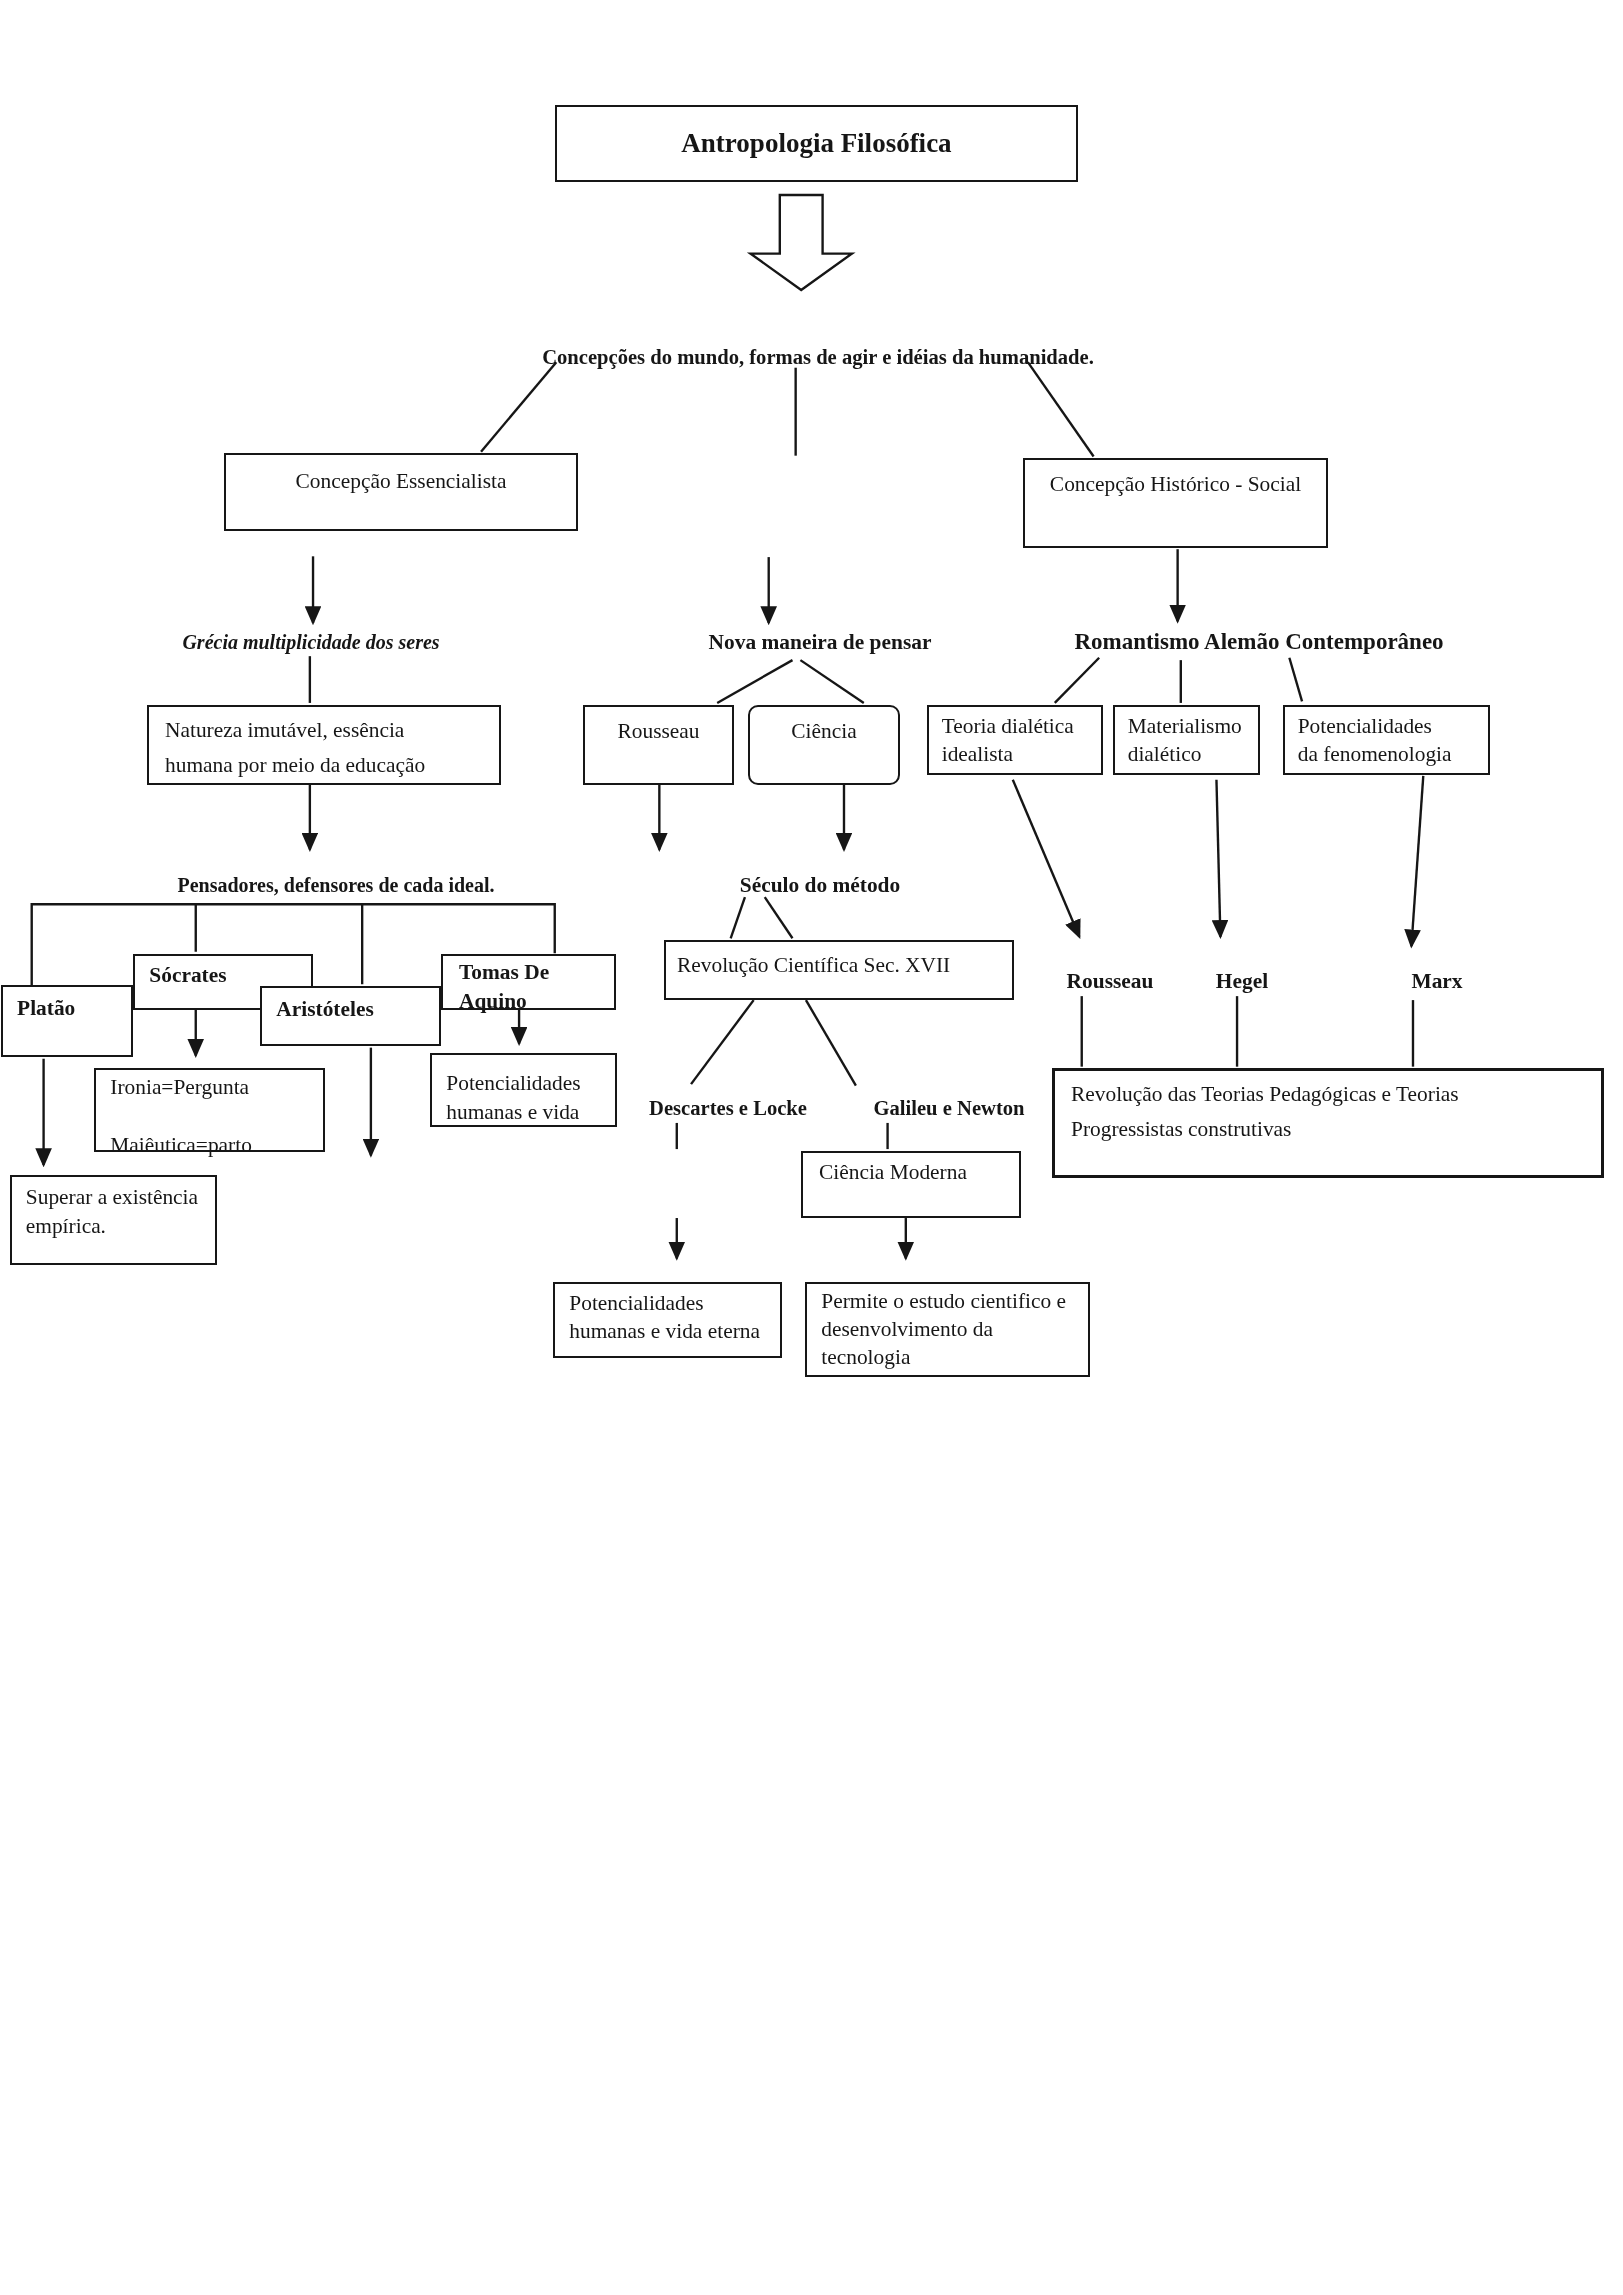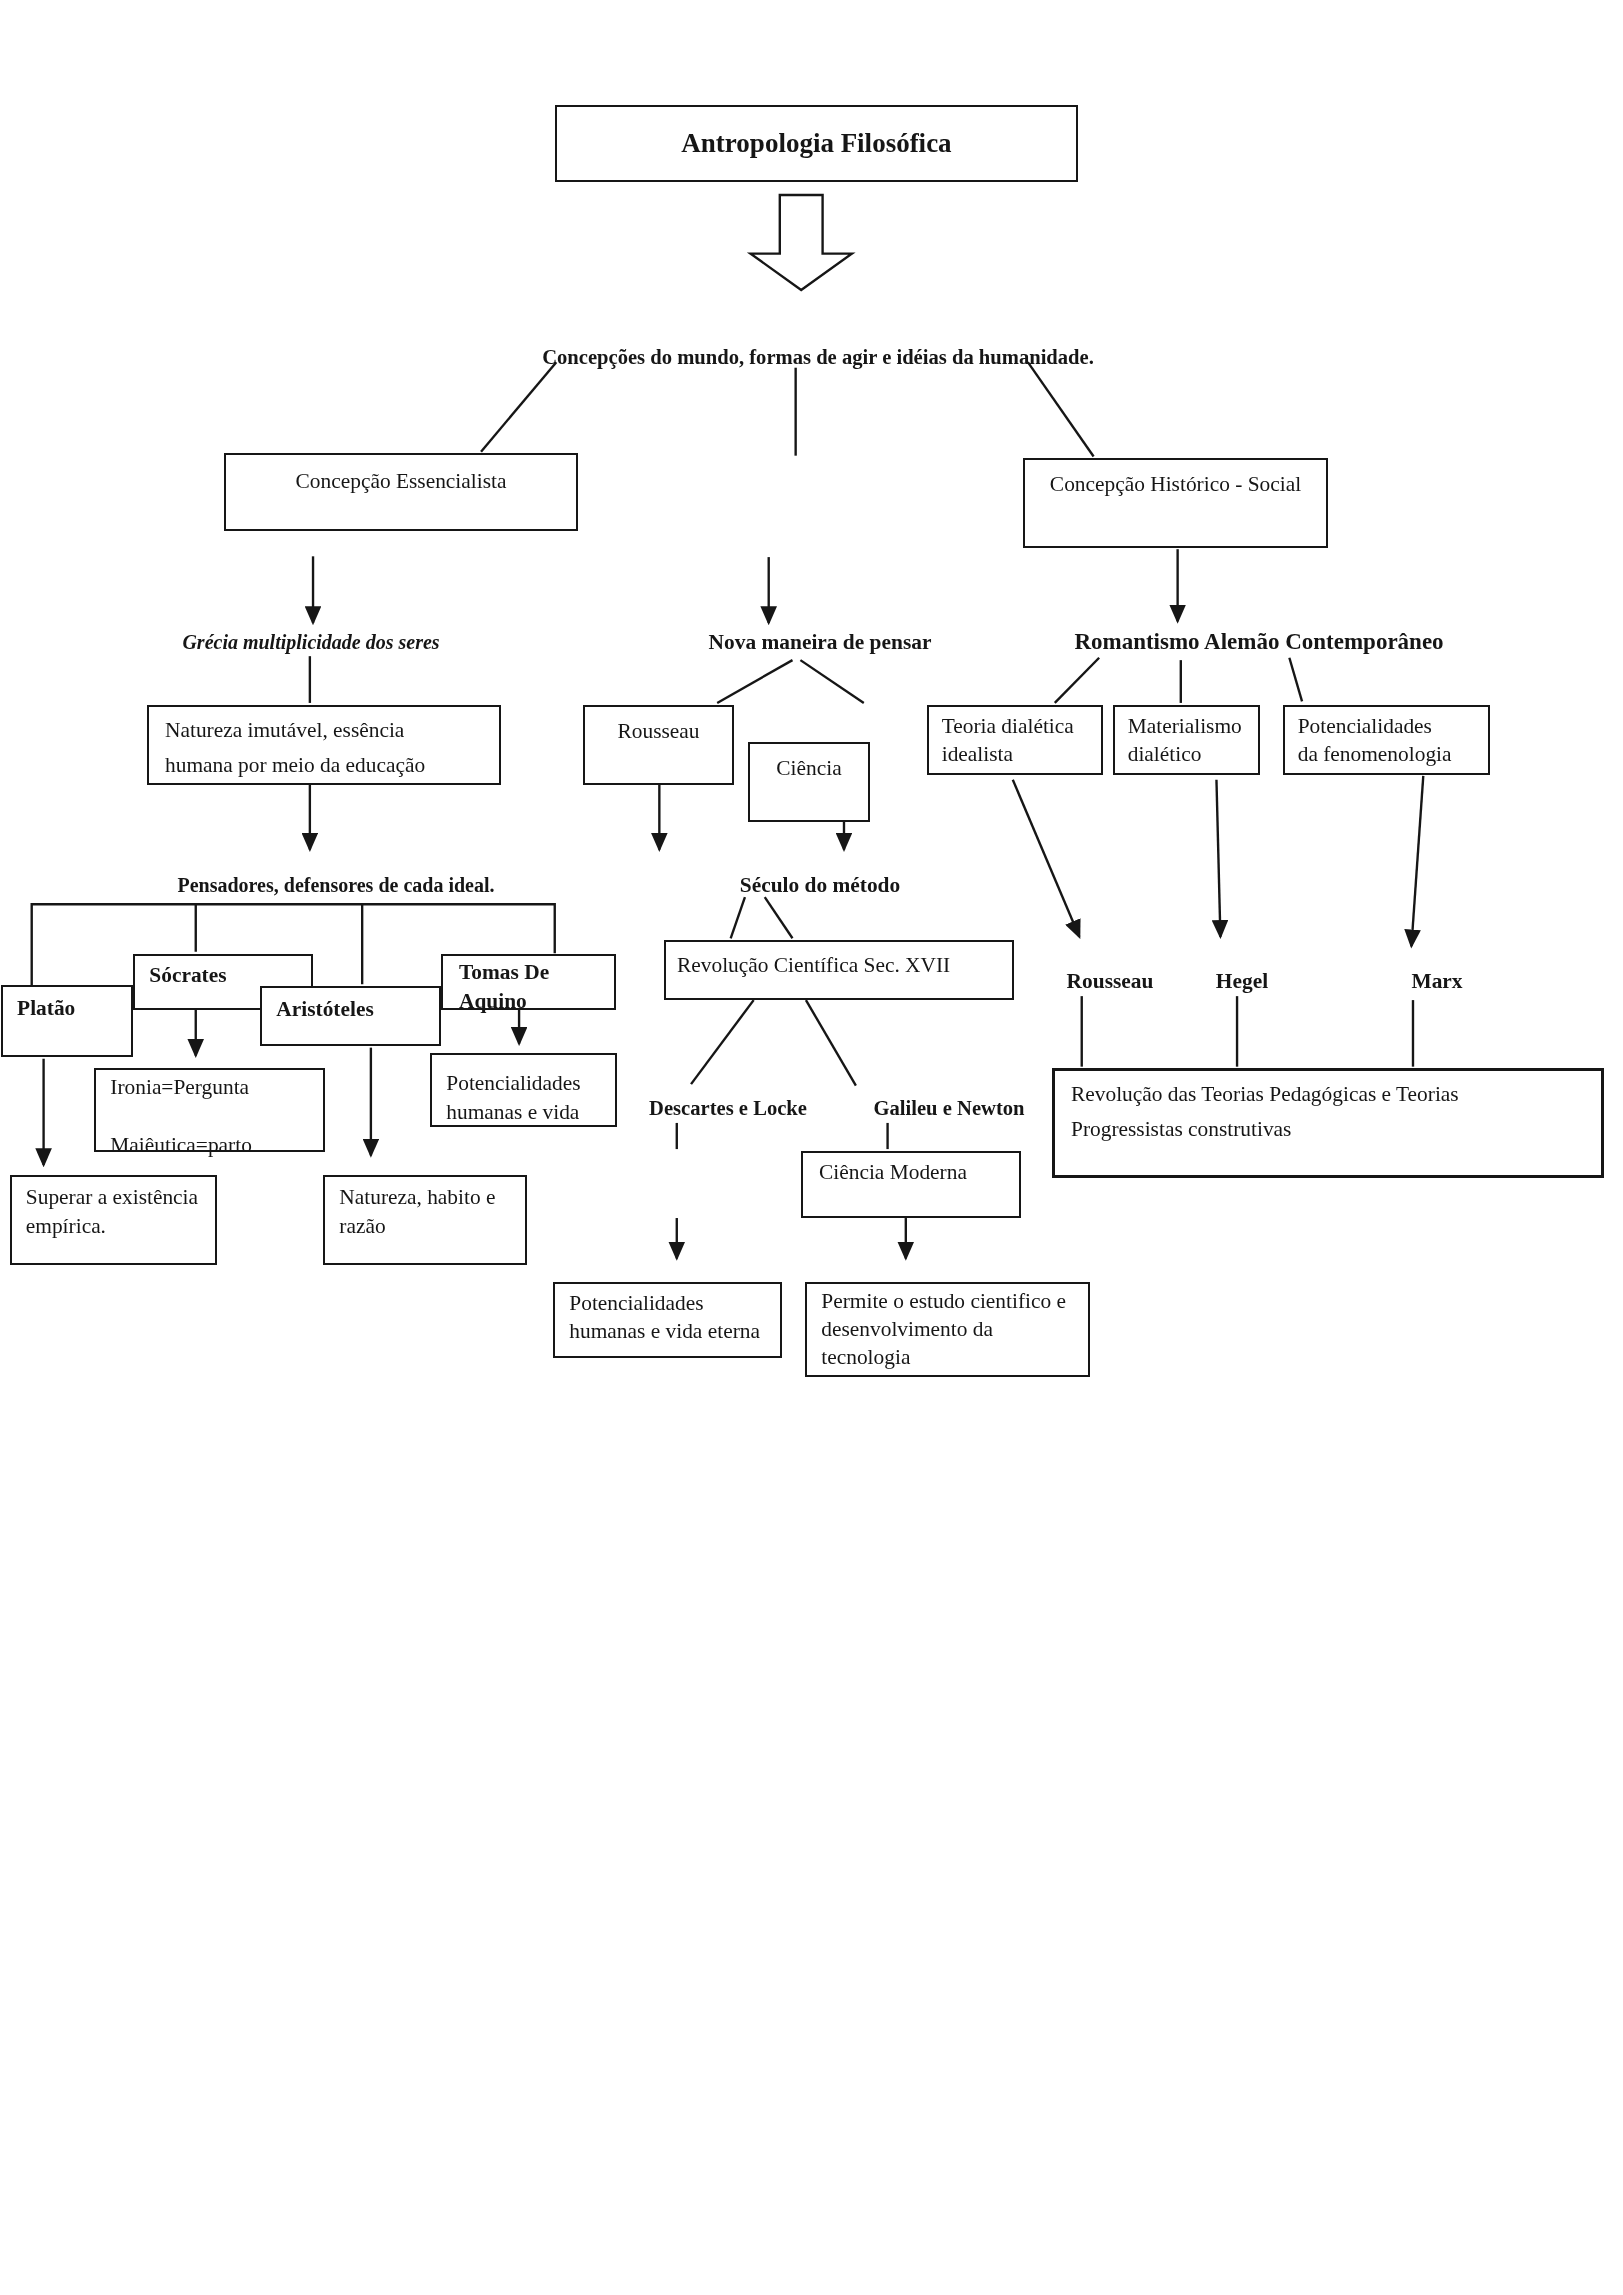--- a/index.html
+++ b/index.html
@@ -87,21 +87,21 @@
   <div class="box center" style="left:224px;top:453px;width:354px;height:78px;padding-top:12.7px;">Concepção Essencialista</div>
   <div class="box center" style="left:1023px;top:458px;width:305px;height:90px;padding-top:11px;">Concepção Histórico - Social</div>
 
   <div class="lbl t25" style="left:311px;top:642px;font-style:italic;">Grécia multiplicidade dos seres</div>
   <div class="lbl t27" style="left:820px;top:642px;">Nova maneira de pensar</div>
   <div class="lbl t29" style="left:1259px;top:642px;">Romantismo Alemão Contemporâneo</div>
 
   <div class="box" style="left:147px;top:705px;width:354px;height:80px;padding:6.3px 8px 0 16px;line-height:35px;">Natureza imutável, essência
 humana por meio da educação</div>
   <div class="box center" style="left:583px;top:705px;width:151px;height:80px;padding-top:11px;">Rousseau</div>
-  <div class="box center" style="left:748px;top:742px;width:122px;height:80px;padding-top:11px;">Ciência</div>
+  <div class="box center" style="left:748px;top:705px;width:152px;height:80px;padding-top:11px;border-radius:10px;">Ciência</div>
   <div class="box" style="left:927px;top:705px;width:176px;height:70px;padding:4.8px 3.2px 0 12.7px;line-height:28px;">Teoria dialética
 idealista</div>
   <div class="box" style="left:1113px;top:705px;width:147px;height:70px;padding:4.8px 3.2px 0 12.7px;line-height:28px;">Materialismo
 dialético</div>
   <div class="box" style="left:1283px;top:705px;width:207px;height:70px;padding:4.8px 3.2px 0 12.7px;line-height:28px;">Potencialidades
 da fenomenologia</div>
 
   <div class="lbl t25" style="left:336px;top:885px;">Pensadores, defensores de cada ideal.</div>
   <div class="lbl t27" style="left:782px;top:885px;margin-left:38px;">Século do método</div>
 
@@ -117,22 +117,20 @@
   <div class="box bold" style="left:441px;top:954px;width:175px;height:56px;padding:1.6px 3.2px 0 16px;line-height:29px;">Tomas De
 Aquino</div>
 
   <div class="box" style="left:94px;top:1068px;width:231px;height:84px;padding:3.2px 3.2px 0 14.3px;line-height:29px;">Ironia=Pergunta
 
 Maiêutica=parto</div>
   <div class="box" style="left:430px;top:1053px;width:187px;height:74px;padding:14.3px 3.2px 0 14.3px;line-height:28.5px;">Potencialidades
 humanas e vida</div>
   <div class="box" style="left:9.5px;top:1175px;width:207px;height:90px;padding:6.3px 3.2px 0 14.3px;line-height:28.5px;">Superar a existência
 empírica.</div>
-  <div class="box" style="left:323px;top:1175px;width:204px;height:90px;padding:6.3px 3.2px 0 14.3px;line-height:28.5px;">Natureza, habito e
-razão</div>
 
   <div class="lbl t26" style="left:728px;top:1108px;">Descartes e Locke</div>
   <div class="lbl t26" style="left:949px;top:1108px;">Galileu e Newton</div>
 
   <div class="box" style="left:801px;top:1151px;width:220px;height:67px;padding:6.3px 3.2px 0 16px;">Ciência Moderna</div>
   <div class="box" style="left:553px;top:1282px;width:229px;height:76px;padding:4.8px 3.2px 0 14.3px;line-height:28px;">Potencialidades
 humanas e vida eterna</div>
   <div class="box" style="left:805px;top:1282px;width:285px;height:95px;padding:3.2px 3.2px 0 14.3px;line-height:28px;">Permite o estudo cientifico e
 desenvolvimento da
 tecnologia</div>

